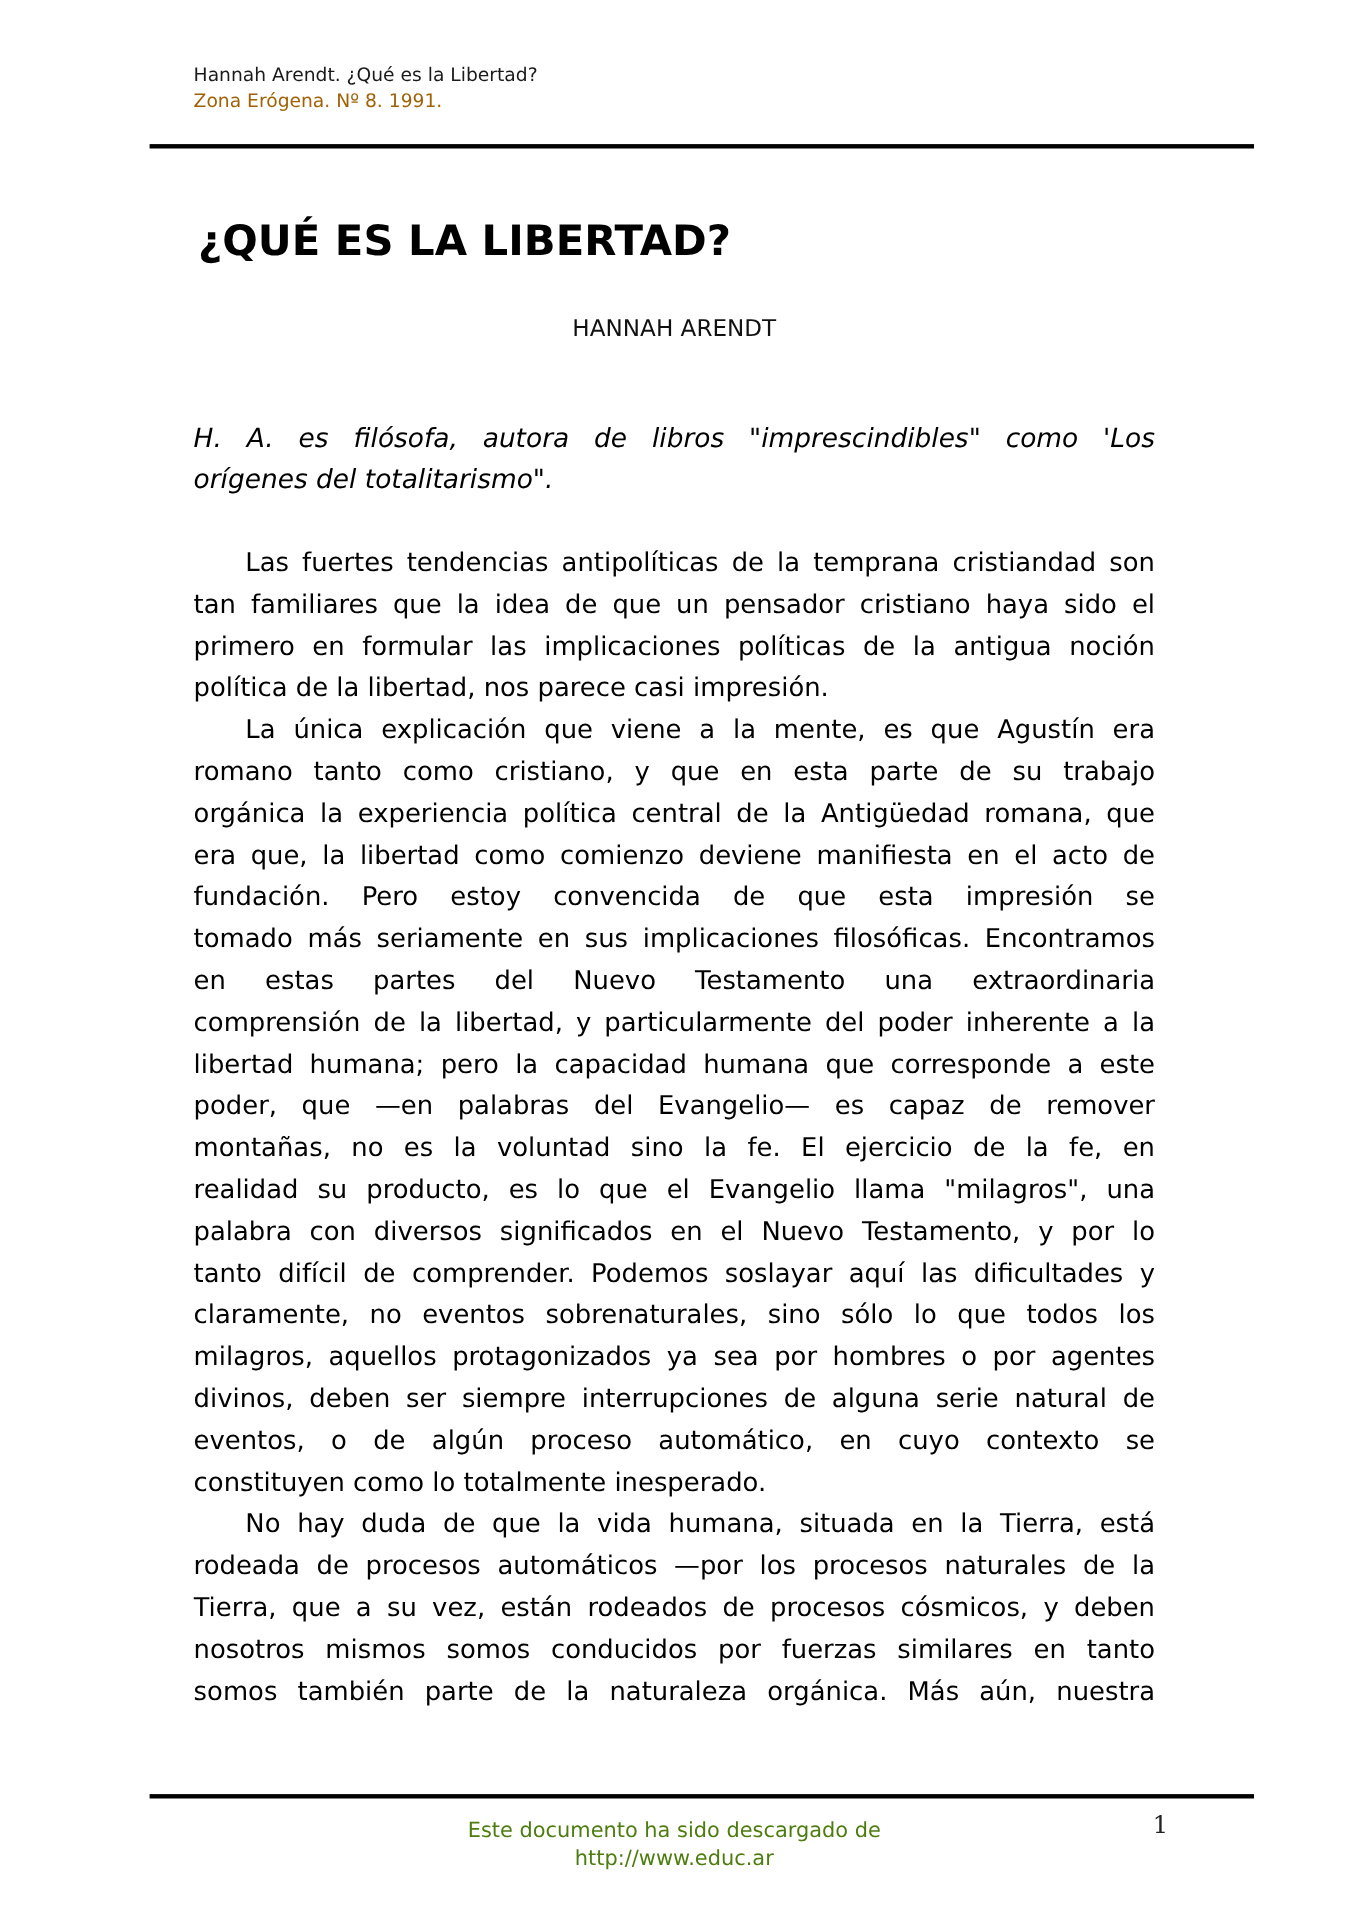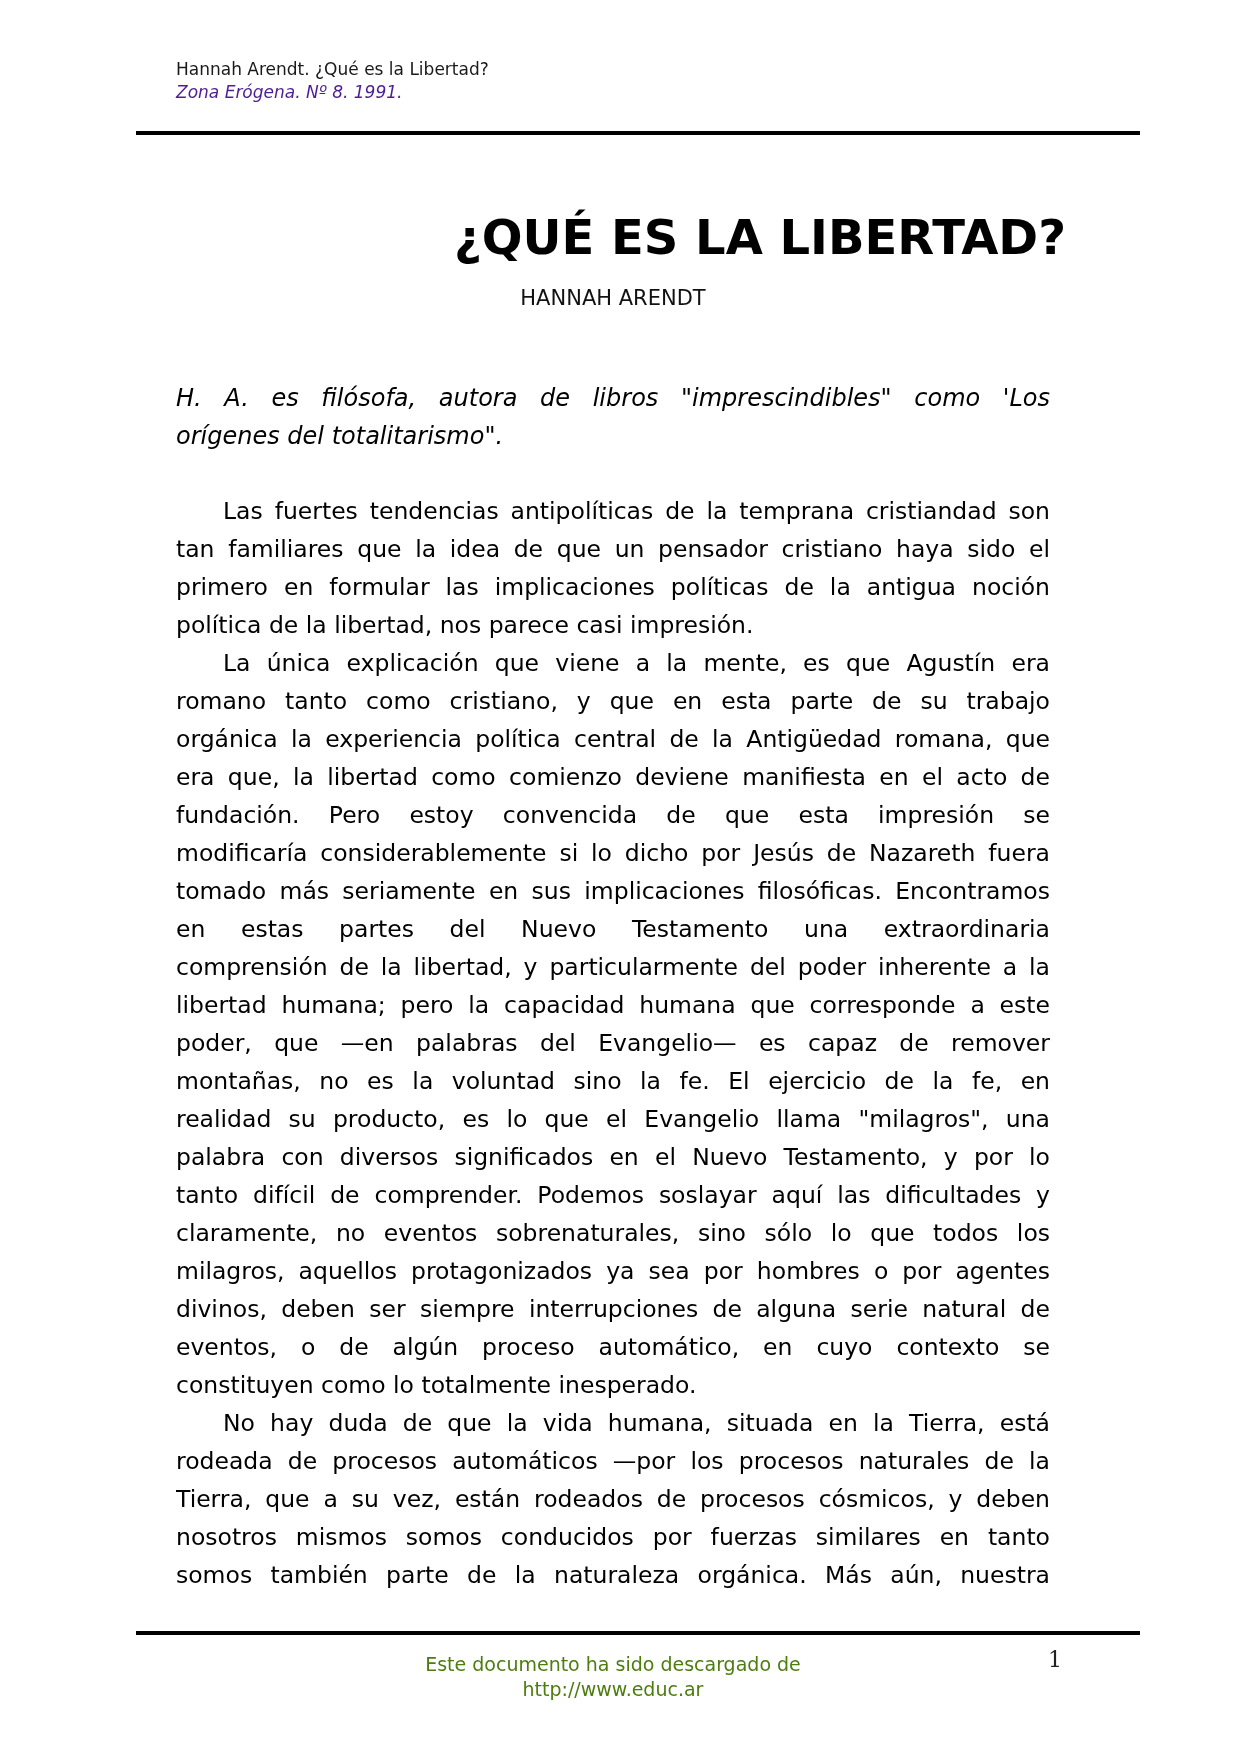--- a/index.html
+++ b/index.html
@@ -14,38 +14,38 @@
     padding-left: 29px;
   }
   .running-head {
     position: absolute;
     left: 176px;
     top: 58px;
     font-size: 17px;
     line-height: 23px;
   }
   .running-head .rh1 { color: #1a1a1a; }
-  .running-head .rh2 { color: #4c1d95; font-style: italic; }
+  .running-head .rh2 { color: #a16207; }
   .rule {
     position: absolute;
     left: 136px;
     width: 1004px;
     height: 4px;
     background: #000000;
   }
   .rule-top    { top: 131px; }
   .rule-bottom { top: 1631px; }
   .title {
     position: absolute;
     left: 176px;
     width: 874px;
     top: 193px;
-    margin: 16px;
-    text-align: right;
-    font-size: 48px;
+    margin: 4px;
+    text-align: left;
+    font-size: 38px;
     font-weight: bold;
     color: #000000;
   }
   .author {
     position: absolute;
     left: 176px;
     width: 874px;
     top: 286px;
     text-align: center;
     font-size: 21px;
@@ -127,21 +127,20 @@
         <div class="line">tan familiares que la idea de que un pensador cristiano haya sido el</div>
         <div class="line">primero en formular las implicaciones políticas de la antigua noción</div>
         <div class="line line--end">política de la libertad, nos parece casi impresión.</div>
       </div>
       <div>
         <div class="line line--indent">La única explicación que viene a la mente, es que Agustín era</div>
         <div class="line">romano tanto como cristiano, y que en esta parte de su trabajo</div>
         <div class="line">orgánica la experiencia política central de la Antigüedad romana, que</div>
         <div class="line">era que, la libertad como comienzo deviene manifiesta en el acto de</div>
         <div class="line">fundación. Pero estoy convencida de que esta impresión se</div>
-        <div class="line">modificaría considerablemente si lo dicho por Jesús de Nazareth fuera</div>
         <div class="line">tomado más seriamente en sus implicaciones filosóficas. Encontramos</div>
         <div class="line">en estas partes del Nuevo Testamento una extraordinaria</div>
         <div class="line">comprensión de la libertad, y particularmente del poder inherente a la</div>
         <div class="line">libertad humana; pero la capacidad humana que corresponde a este</div>
         <div class="line">poder, que —en palabras del Evangelio— es capaz de remover</div>
         <div class="line">montañas, no es la voluntad sino la fe. El ejercicio de la fe, en</div>
         <div class="line">realidad su producto, es lo que el Evangelio llama "milagros", una</div>
         <div class="line">palabra con diversos significados en el Nuevo Testamento, y por lo</div>
         <div class="line">tanto difícil de comprender. Podemos soslayar aquí las dificultades y</div>
         <div class="line">claramente, no eventos sobrenaturales, sino sólo lo que todos los</div>

